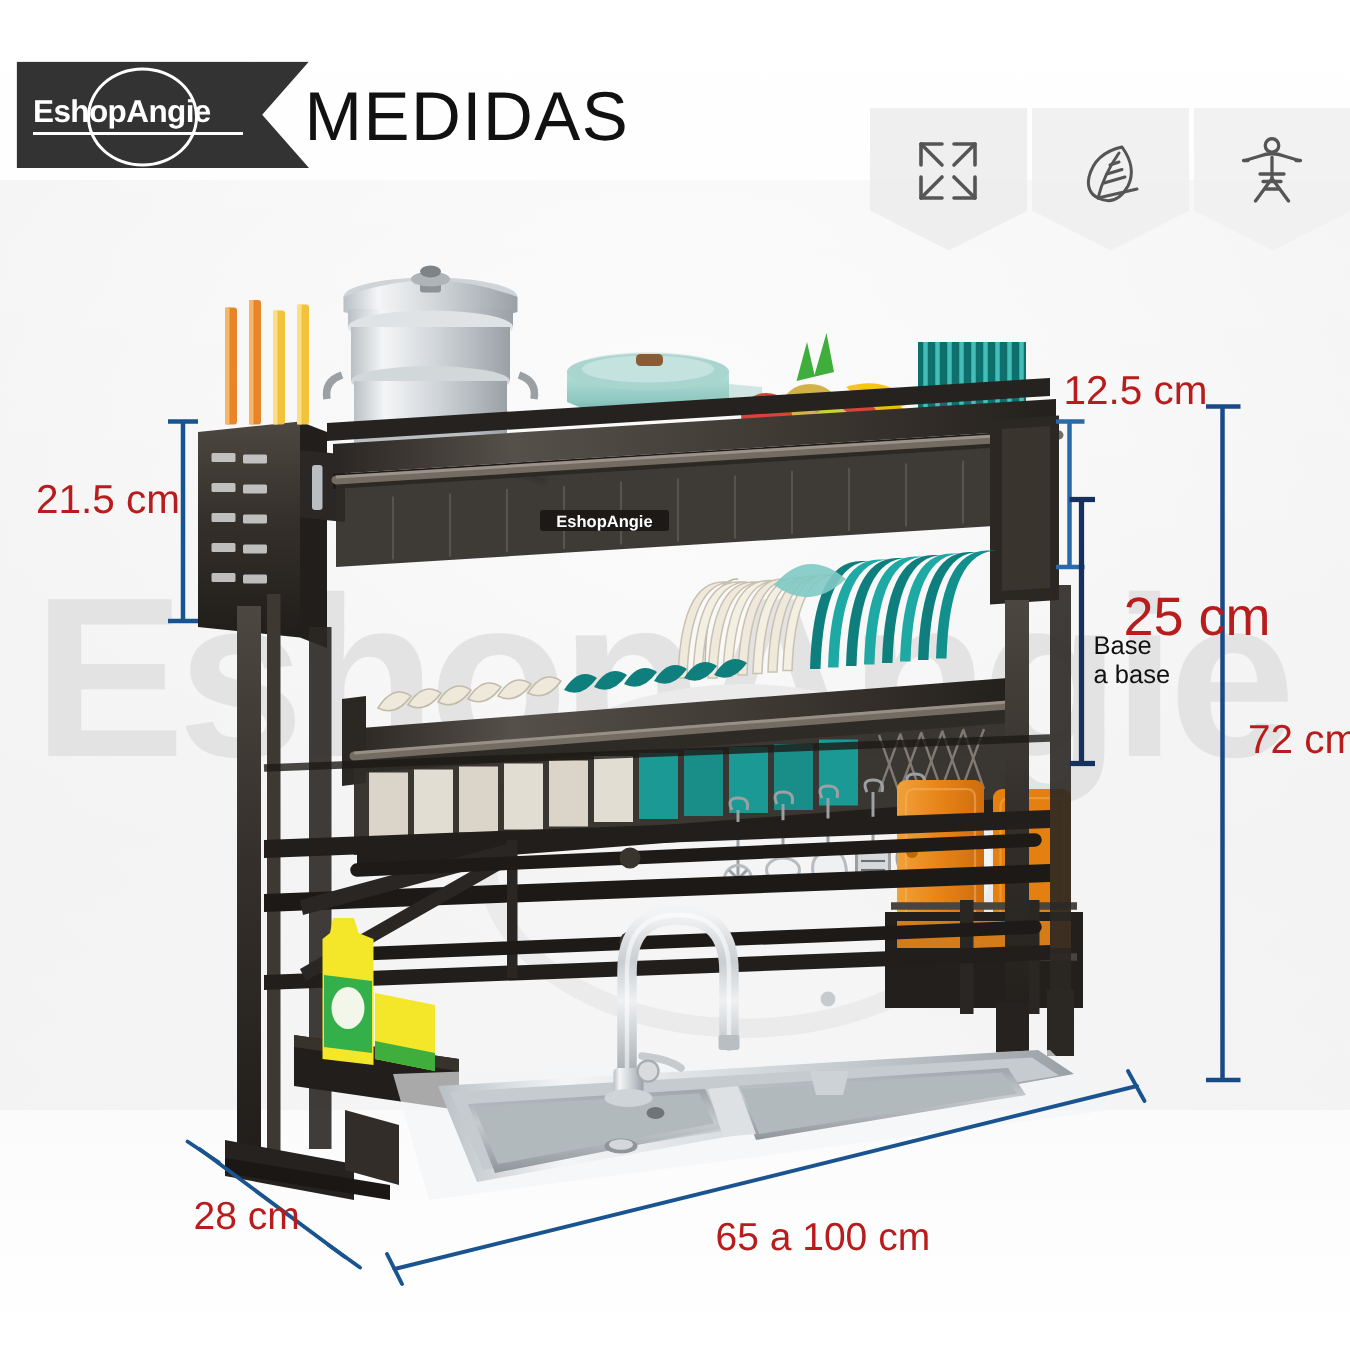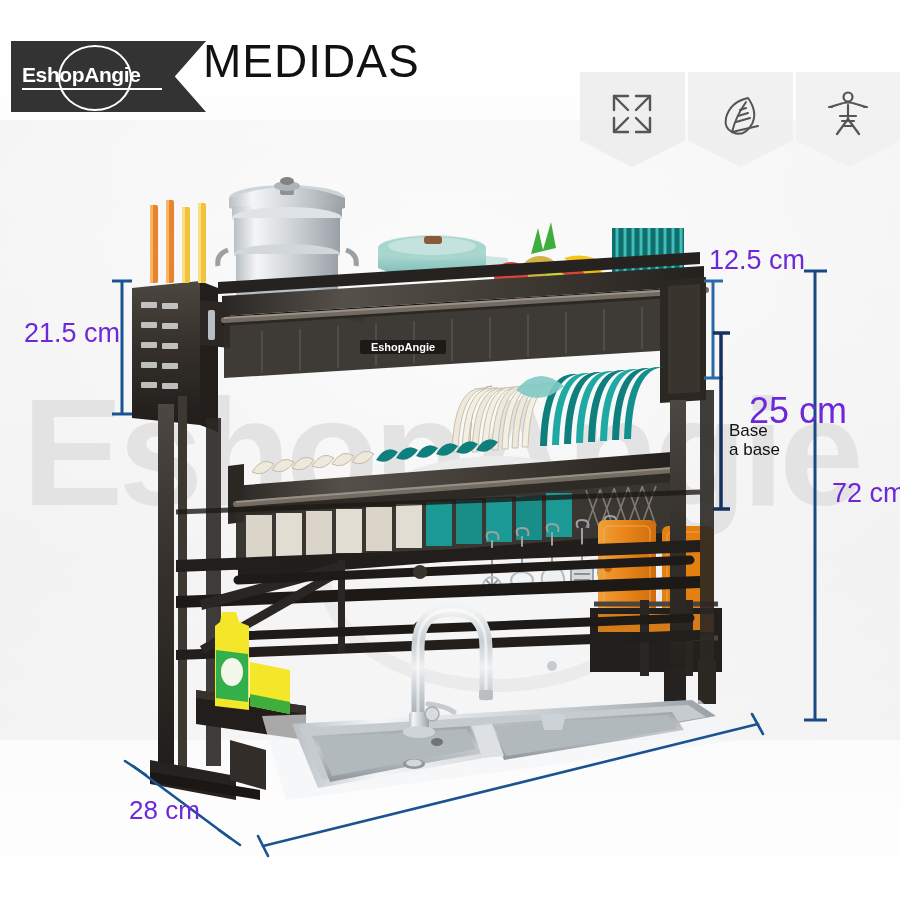--- a/index.html
+++ b/index.html
@@ -19,21 +19,21 @@
      clip-path:polygon(0 0,100% 0,84% 50%,100% 100%,0 100%);
      display:flex;align-items:center;justify-content:flex-start;}
   .logo-inner{position:relative;width:160px;height:71px;}
   .logo-ellipse{position:absolute;left:47px;top:4px;width:70px;height:62px;
      border:2px solid #ffffff;border-radius:50%;}
   .logo-text{position:absolute;left:11px;top:22px;width:150px;color:#fff;
      font-size:21px;font-weight:700;letter-spacing:-.4px;font-family:"Liberation Sans",sans-serif;
      white-space:nowrap;}
   .logo-underline{position:absolute;left:11px;top:47px;width:140px;height:2px;background:#fff;}
 
-  .page-title{position:absolute;left:203px;top:34px;font-size:46px;font-weight:400;
+  .page-title{position:absolute;left:203px;top:50px;font-size:46px;font-weight:400;
      letter-spacing:1px;color:#111;font-family:"Liberation Sans",sans-serif;}
 
   
   .chev{position:absolute;top:72px;width:105px;height:95px;background:#ececec;
      clip-path:polygon(0 0,100% 0,100% 72%,50% 100%,0 72%);opacity:.85;}
   .chev.c1{left:580px;}
   .chev.c2{left:688px;background:#eeeeee;}
   .chev.c3{left:796px;background:#f0f0f0;}
 
   .ficon{position:absolute;top:86px;width:56px;height:56px;}
@@ -48,21 +48,21 @@
      font-family:"Liberation Sans",sans-serif;line-height:200px;white-space:nowrap;
      user-select:none;}
   .wm-circle{position:absolute;left:318px;top:456px;width:330px;height:210px;
      border:13px solid #ebebeb;border-radius:50%;}
 
   
   .product{position:absolute;left:0;top:0;width:900px;height:900px;}
   .product svg{display:block;}
 
   
-  .dim-label{position:absolute;color:#6d28d9;font-family:"Liberation Sans",sans-serif;
+  .dim-label{position:absolute;color:#b91c1c;font-family:"Liberation Sans",sans-serif;
      white-space:nowrap;}
   .d215{left:24px;top:318px;font-size:27px;text-align:right;}
   .d125{left:709px;top:245px;font-size:27px;}
   .d25 {left:729px;top:390px;font-size:36px;margin-left:20px;}
   .d25sub{left:729px;top:421px;font-size:17px;line-height:19px;color:#111;}
   .d72 {left:832px;top:478px;font-size:27px;}
   .d28 {left:85px;top:795px;font-size:26px;margin-left:44px;}
   .d65 {left:477px;top:809px;font-size:26px;}
 
   .dimsvg{position:absolute;left:0;top:0;width:900px;height:900px;pointer-events:none;}
@@ -519,20 +519,21 @@
 
   <div class="dim-label d215">21.5 cm</div>
   <div class="dim-label d125">12.5 cm</div>
   <div class="dim-label d25">25 cm</div>
   <div class="dim-label d25sub">
     <div>Base</div>
     <div>a base</div>
   </div>
   <div class="dim-label d72">72 cm</div>
   <div class="dim-label d28">28 cm</div>
+  <div class="dim-label d65">65 a 100 cm</div>
 
   <div class="header">
 
     <div class="chev c1"></div>
     <div class="chev c2"></div>
     <div class="chev c3"></div>
 
     <div class="logo-flag">
       <div class="logo-inner">
         <div class="logo-ellipse"></div>

